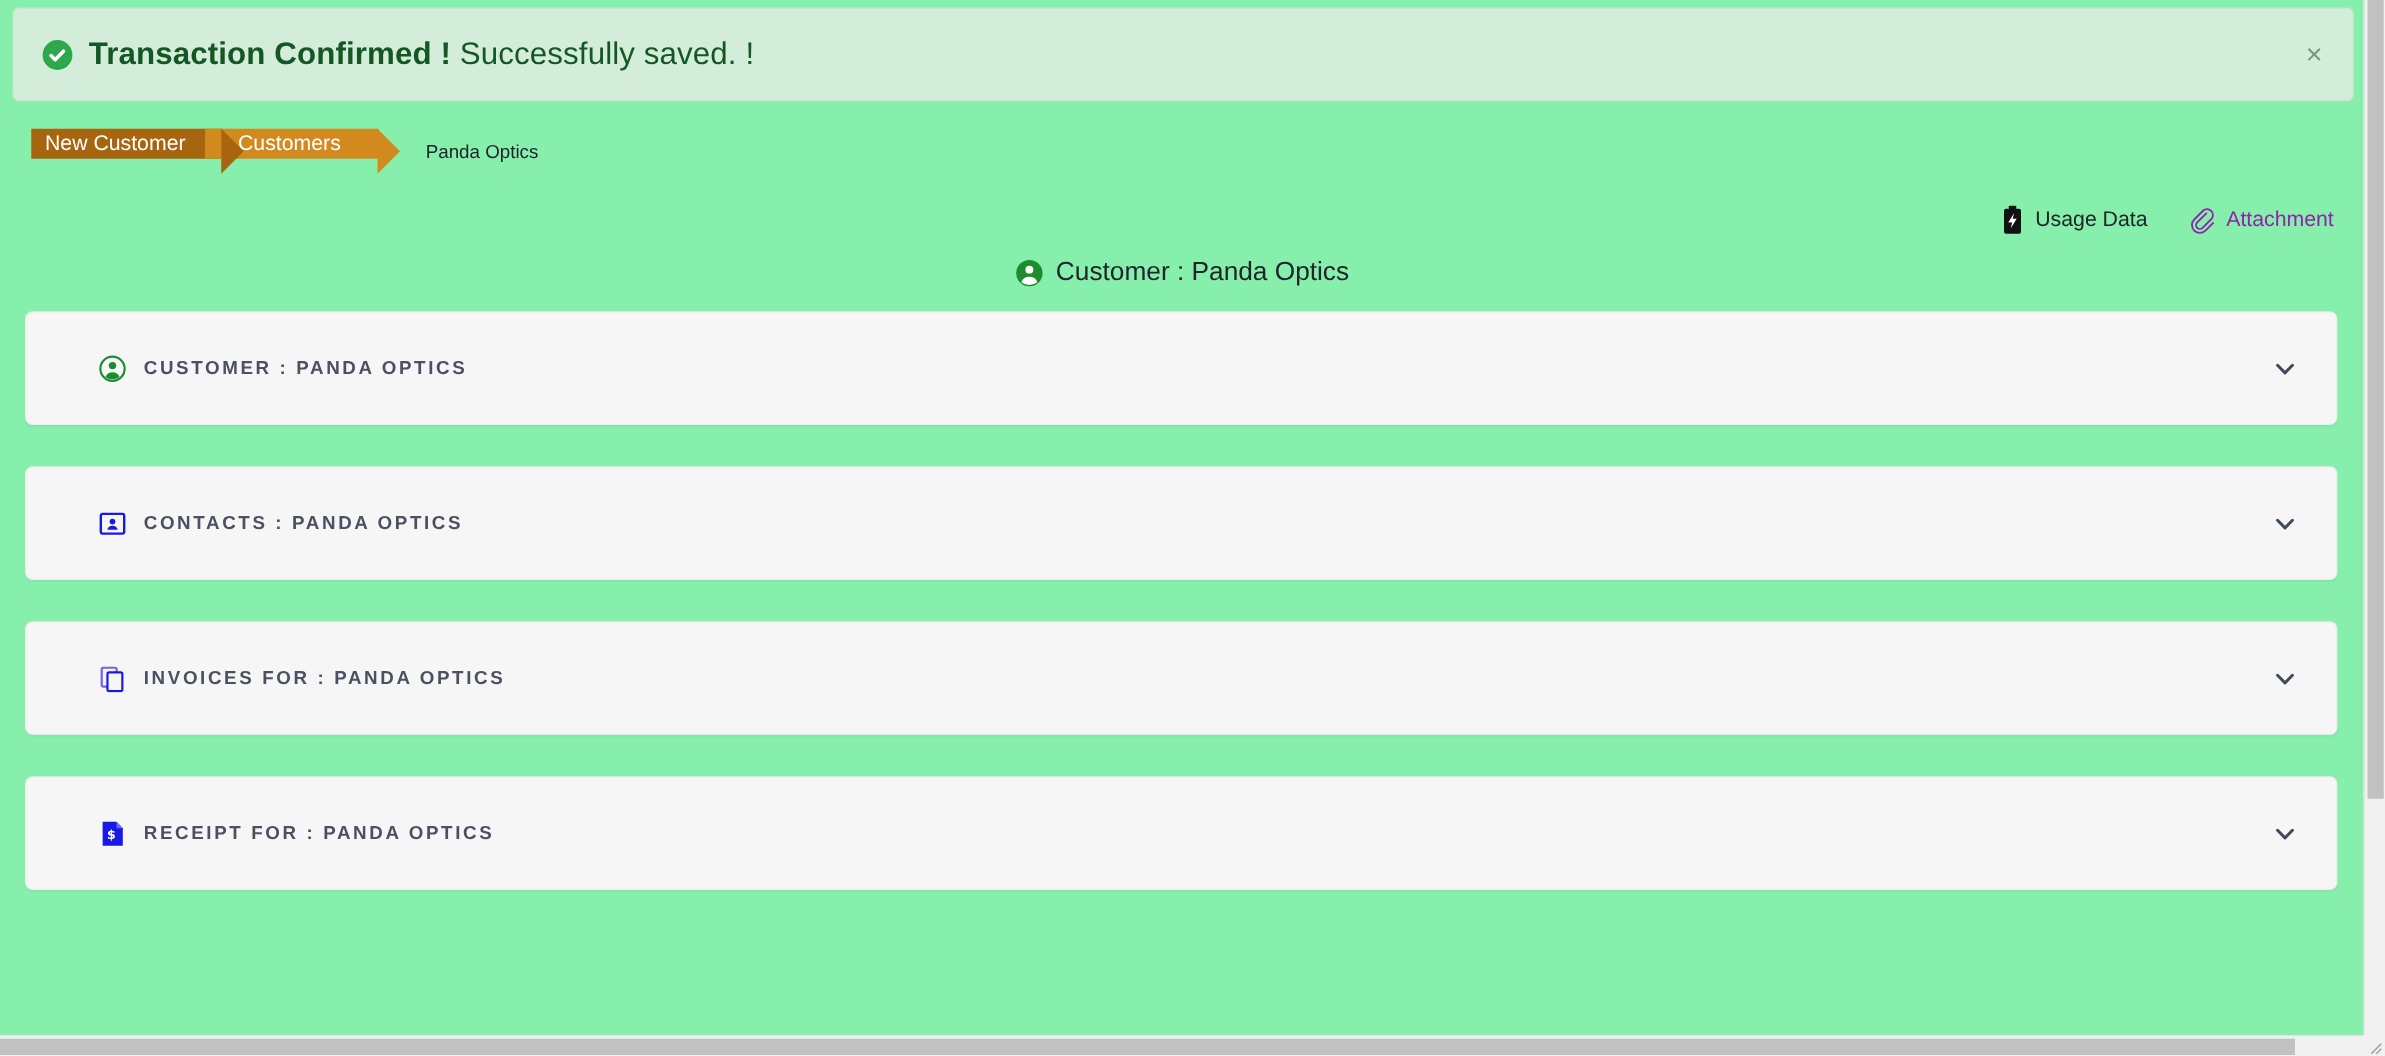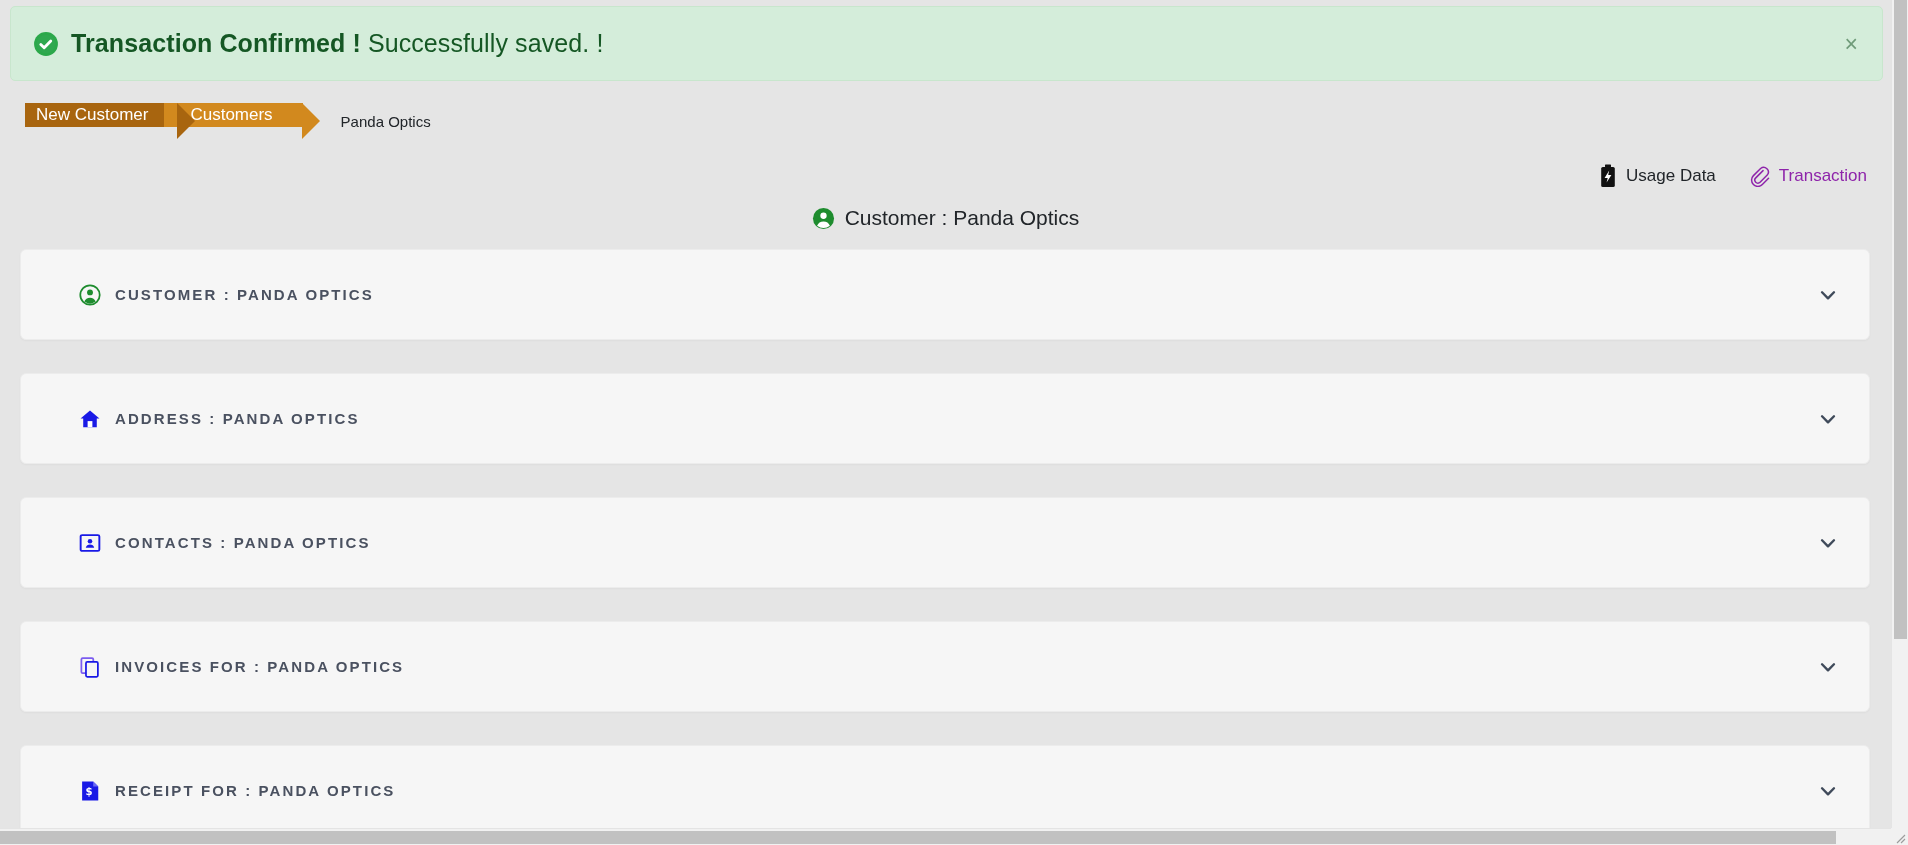--- a/index.html
+++ b/index.html
@@ -22,21 +22,21 @@
     overflow: hidden;
   }
 
   
   .content {
     position: absolute;
     left: 0;
     top: 0;
     width: 1891px;
     height: 828px;
-    background: #e5e5e5;
+    background: #86efac;
     overflow: hidden;
   }
 
   
   .alert {
     position: relative;
     margin: 6px 8px 0 10px;
     height: 75px;
     background: #d4edda;
     border: 1px solid #c8e6cd;
@@ -289,21 +289,21 @@
           <rect x="7" y="0.5" width="6" height="2.6" rx="0.6" fill="#111111"></rect>
           <rect x="3.2" y="3" width="13.6" height="20" rx="1.6" fill="#111111"></rect>
           <path d="M11.2 6.6L6.6 13.9h3.1l-1.1 4.6 4.8-7.5h-3.2z" fill="#ffffff"></path>
         </svg>
         <span>Usage Data</span>
       </div>
       <div class="action action-attach">
         <svg width="21" height="21" viewBox="0 0 24 24">
           <path d="M14.9 5.3L6.6 13.6a3.5 3.5 0 1 0 4.9 5l8.2-8.2a5.4 5.4 0 0 0-7.6-7.6l-8.2 8.2a7.2 7.2 0 0 0 10.2 10.2l7.1-7.1" fill="none" stroke="#8e24aa" stroke-width="1.7" stroke-linecap="round"></path>
         </svg>
-        <span>Transaction</span>
+        <span>Attachment</span>
       </div>
     </div>
 
     <div class="page-heading">
       <svg width="23" height="23" viewBox="0 0 24 24">
         <circle cx="12" cy="12" r="11" fill="#1e8c2e"></circle>
         <circle cx="12" cy="9.1" r="3.3" fill="#ffffff"></circle>
         <path d="M5.3 19.6a7.2 7.2 0 0 1 13.4 0 11 11 0 0 1-13.4 0z" fill="#ffffff"></path>
       </svg>
       <span>Customer : Panda Optics</span>
@@ -316,30 +316,20 @@
           <circle cx="12" cy="12" r="10.6" fill="none" stroke="#1e8c2e" stroke-width="1.9"></circle>
           <circle cx="12" cy="9.2" r="3.2" fill="#1e8c2e"></circle>
           <path d="M5.8 19.2a6.7 6.7 0 0 1 12.4 0 10.4 10.4 0 0 1-12.4 0z" fill="#1e8c2e"></path>
         </svg>
         <span class="panel-title">CUSTOMER : PANDA OPTICS</span>
         <svg class="panel-chevron" viewBox="0 0 24 24">
           <path d="M5.5 9l6.5 6.6L18.5 9" fill="none" stroke="#3f4a5a" stroke-width="2.6" stroke-linecap="round" stroke-linejoin="round"></path>
         </svg>
       </div>
 
-      <div class="panel">
-        <svg class="panel-icon" viewBox="0 0 24 24">
-          <path d="M12 2.6L1.7 11.4h2.9V21h14.8v-9.6h2.9z" fill="#1919e6"></path>
-          <rect x="9.4" y="14.3" width="5.2" height="6.7" fill="#ffffff"></rect>
-        </svg>
-        <span class="panel-title">ADDRESS : PANDA OPTICS</span>
-        <svg class="panel-chevron" viewBox="0 0 24 24">
-          <path d="M5.5 9l6.5 6.6L18.5 9" fill="none" stroke="#3f4a5a" stroke-width="2.6" stroke-linecap="round" stroke-linejoin="round"></path>
-        </svg>
-      </div>
 
       <div class="panel">
         <svg class="panel-icon" viewBox="0 0 24 24">
           <rect x="1.8" y="3.4" width="20.4" height="17.2" rx="1.6" fill="none" stroke="#1919e6" stroke-width="2.1"></rect>
           <circle cx="12" cy="10.1" r="2.5" fill="#1919e6"></circle>
           <path d="M7.4 17.2a4.8 4.8 0 0 1 9.2 0z" fill="#1919e6"></path>
         </svg>
         <span class="panel-title">CONTACTS : PANDA OPTICS</span>
         <svg class="panel-chevron" viewBox="0 0 24 24">
           <path d="M5.5 9l6.5 6.6L18.5 9" fill="none" stroke="#3f4a5a" stroke-width="2.6" stroke-linecap="round" stroke-linejoin="round"></path>

